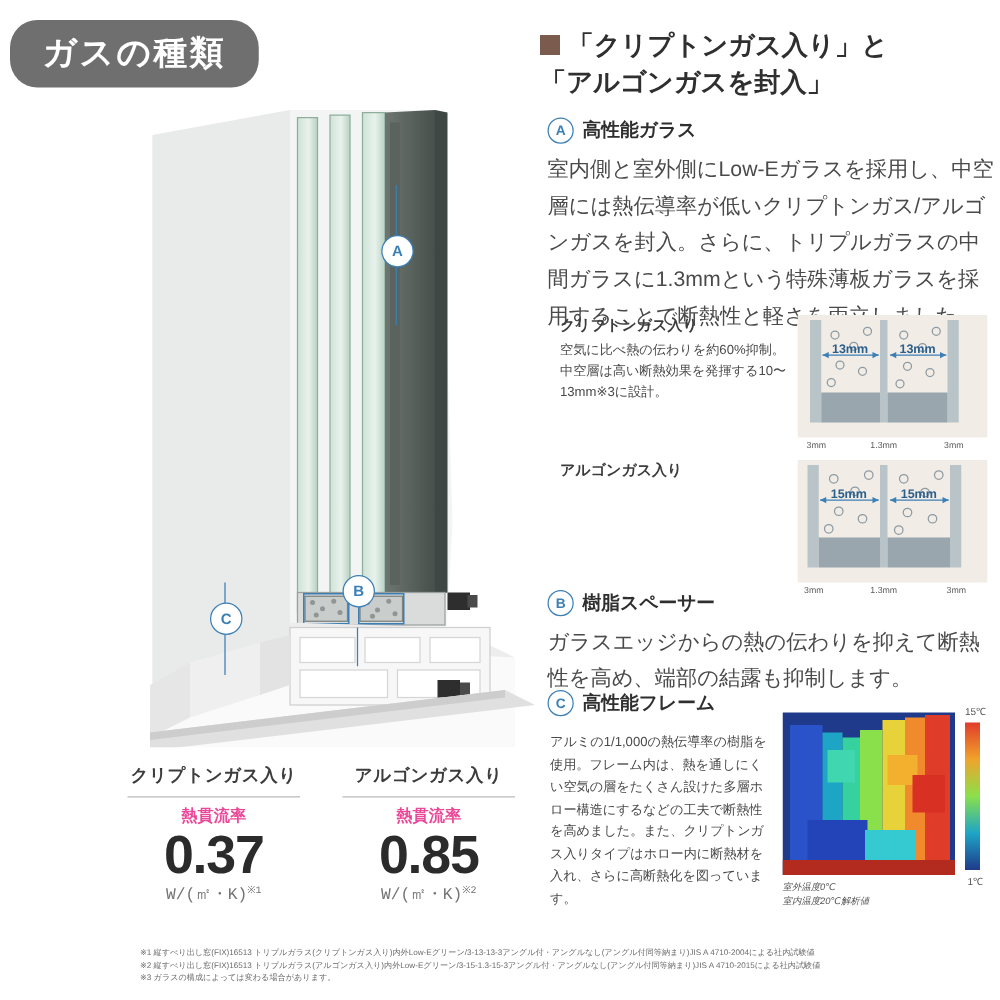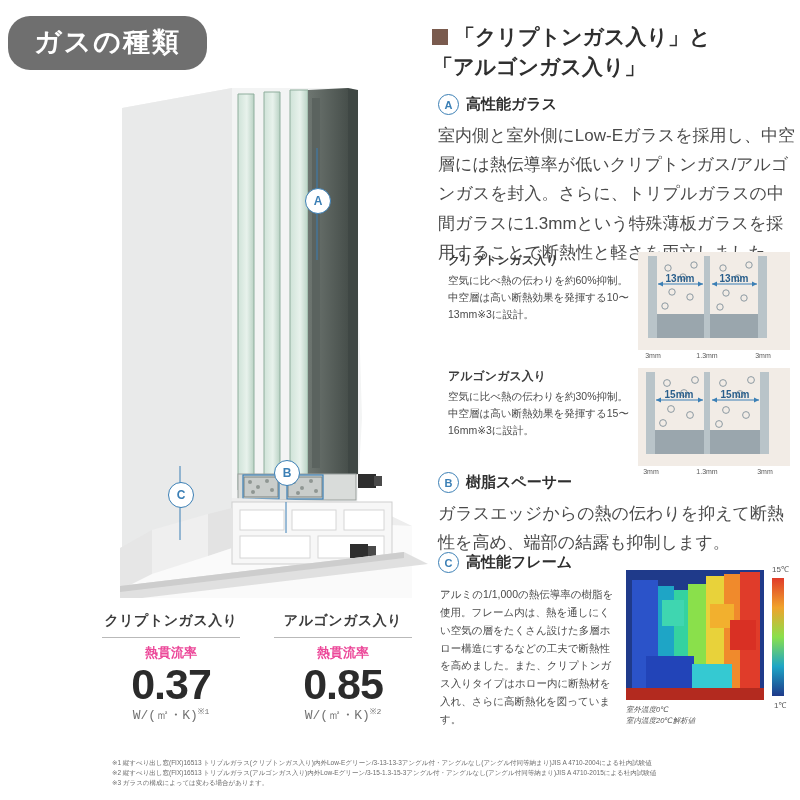--- a/index.html
+++ b/index.html
@@ -193,21 +193,21 @@
       <div>※1 縦すべり出し窓(FIX)16513 トリプルガラス(クリプトンガス入り)内外Low-Eグリーン/3-13-13-3アングル付・アングルなし(アングル付同等納まり)JIS A 4710-2004による社内試験値</div>
       <div>※2 縦すべり出し窓(FIX)16513 トリプルガラス(アルゴンガス入り)内外Low-Eグリーン/3-15-1.3-15-3アングル付・アングルなし(アングル付同等納まり)JIS A 4710-2015による社内試験値</div>
       <div>※3 ガラスの構成によっては変わる場合があります。</div>
     </div>
   </div>
 
   <div class="right">
 
     <div class="rtitle">
       <span class="sq"></span><span>「クリプトンガス入り」と</span><br>
-      <span>「アルゴンガス入り」</span>
+      <span>「アルゴンガスを封入」</span>
     </div>
 
     <div class="sec" style="top:94px;">
       <div class="sec-head">
         <div class="circ">A</div>
         <div class="sec-title">高性能ガラス</div>
       </div>
       <div class="body-txt">室内側と室外側にLow-Eガラスを採用し、中空層には熱伝導率が低いクリプトンガス/アルゴンガスを封入。さらに、トリプルガラスの中間ガラスに1.3mmという特殊薄板ガラスを採用することで断熱性と軽さを両立しました。</div>
     </div>
 
@@ -251,21 +251,20 @@
         <text x="96" y="30" text-anchor="middle" font-size="10" font-weight="bold" fill="#2a5f8c" font-family="Liberation Sans, sans-serif">13mm</text>
 
         <text x="15" y="106" text-anchor="middle" font-size="7" fill="#5a5a5a" font-family="Liberation Sans, sans-serif">3mm</text>
         <text x="69" y="106" text-anchor="middle" font-size="7" fill="#5a5a5a" font-family="Liberation Sans, sans-serif">1.3mm</text>
         <text x="125" y="106" text-anchor="middle" font-size="7" fill="#5a5a5a" font-family="Liberation Sans, sans-serif">3mm</text>
       </svg>
     </div>
 
     <div class="gas-block" style="top:368px;">
       <div class="gas-h">アルゴンガス入り</div>
-      <div class="gas-p">空気に比べ熱の伝わりを約30%抑制。中空層は高い断熱効果を発揮する15〜16mm※3に設計。</div>
     </div>
     <div class="diag" style="left:208px;top:368px;">
       <svg width="152" height="108" viewBox="0 0 152 108">
         <rect x="0" y="0" width="152" height="98" fill="#f2ece6"></rect>
         <rect x="8" y="4" width="9" height="82" fill="#b9c4c9"></rect>
         <rect x="66" y="4" width="6" height="82" fill="#b9c4c9"></rect>
         <rect x="122" y="4" width="9" height="82" fill="#b9c4c9"></rect>
         <rect x="17" y="62" width="49" height="24" fill="#9aa6ad"></rect>
         <rect x="72" y="62" width="50" height="24" fill="#9aa6ad"></rect>
         <g fill="none" stroke="#8d9aa2" stroke-width="1">

